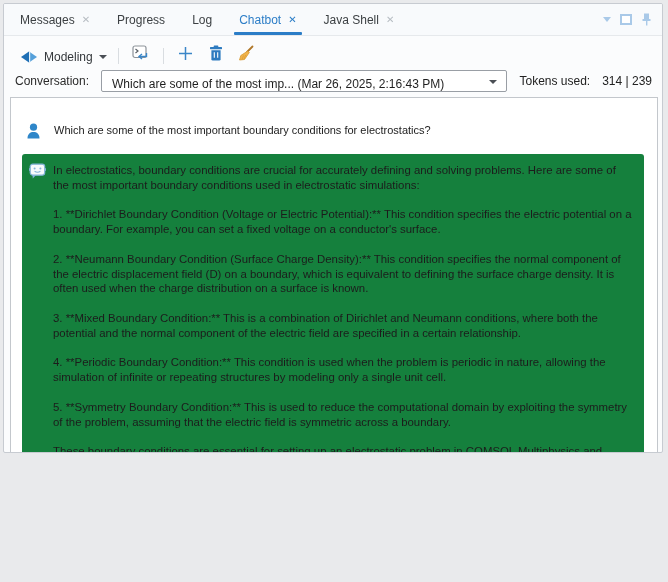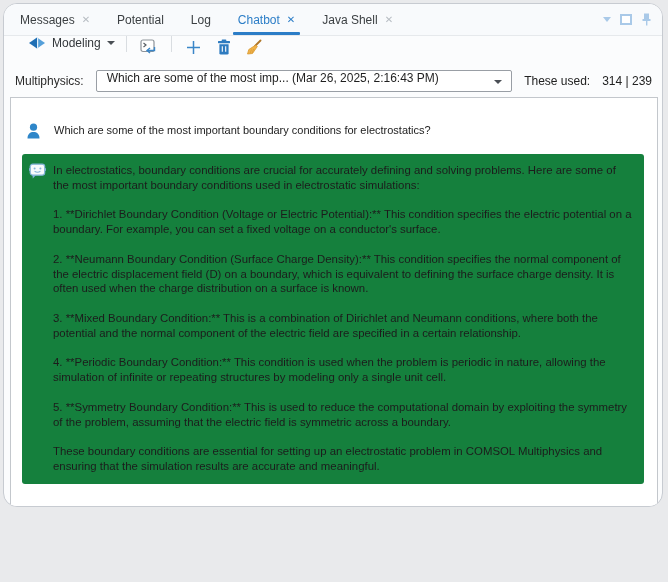--- a/index.html
+++ b/index.html
@@ -3,22 +3,22 @@
 <meta charset="utf-8">
 <style>
   html,body{margin:0;padding:0;}
   body{
     width:668px;height:582px;position:relative;
     background:#e9eaec;
     font-family:"Liberation Sans","DejaVu Sans",sans-serif;
     -webkit-font-smoothing:antialiased;
   }
   .window{
-    position:absolute;left:3px;top:3px;width:660px;height:504px;
-    border:1px solid #c7cbd1;border-radius:14px;background:#fbfcfd;
+    position:absolute;left:3px;top:3px;width:660px;height:450px;
+    border:1px solid #c7cbd1;border-radius:2px;background:#fbfcfd;
     overflow:hidden;box-sizing:border-box;
   }
   
   .tabbar{
     height:31px;display:flex;align-items:center;
     padding:0 10px 0 16px;background:#f8fafc;
     border-bottom:1px solid #e6e9ec;position:relative;
   }
   .tab{
     display:flex;align-items:center;gap:7px;height:31px;position:relative;
@@ -28,30 +28,30 @@
   .tab.active{color:#2b7dc7;}
   .tab.active .close{color:#2b7dc7;}
   .tab.active .underline{
     position:absolute;left:-5px;right:-5px;bottom:0;height:3px;
     background:#2b7dc7;border-radius:1px;
   }
   .winctrl{margin-left:auto;display:flex;gap:9px;align-items:center;}
   .tri-down{width:0;height:0;border-left:4px solid transparent;border-right:4px solid transparent;border-top:5px solid #a9c9e8;}
   .sq{width:8px;height:7px;border:2px solid #a9c9e8;background:#fff;}
   
-  .toolbar{height:28px;display:flex;align-items:flex-start;padding:0 24px;gap:8px;}
+  .toolbar{height:28px;display:flex;align-items:flex-end;padding:0 16px;gap:8px;}
   .tool-btn{display:flex;align-items:center;gap:6px;font-size:12px;color:#33373b;}
   .caret{width:0;height:0;border-left:4px solid transparent;border-right:4px solid transparent;border-top:4px solid #4a4f55;}
   .tool-sep{width:1px;height:16px;background:#d9dde1;margin:0 3px;}
   .icon-btn{display:flex;align-items:center;justify-content:center;width:22px;height:22px;}
   
   .convrow{height:33px;display:flex;align-items:center;padding:0 8px 0 11px;font-size:12px;color:#2b2b2b;}
   .combo{
     flex:1;margin:16px 12px;height:22px;background:#fff;border:1px solid #999ea5;
-    border-radius:2px;display:flex;align-items:flex-start;padding:0 10px;
+    border-radius:2px;display:flex;align-items:flex-end;padding:0 10px;
     position:relative;font-size:12px;color:#1f1f1f;box-sizing:border-box;white-space:nowrap;overflow:hidden;
   }
   .combo .caret{position:absolute;right:9px;top:9px;}
   .tokens{display:flex;gap:12px;white-space:nowrap;margin-right:2px;color:#222;}
   
   .chatpanel{
     position:absolute;left:6px;top:93px;width:648px;height:424px;
     background:#fff;border:1px solid #c3c7cc;box-sizing:border-box;overflow:hidden;
   }
   .user-row{display:flex;gap:13px;margin:25px 16px 0 15px;font-size:11px;color:#1c1c1c;align-items:flex-start;}
@@ -80,21 +80,21 @@
 <body>
 
 <div class="window">
 
   <div class="tabbar">
     <div class="tab">
       <span>Messages</span>
       <span class="close">✕</span>
     </div>
     <div class="tab">
-      <span>Potential</span>
+      <span>Progress</span>
     </div>
     <div class="tab">
       <span>Log</span>
     </div>
     <div class="tab active">
       <span>Chatbot</span>
       <span class="close">✕</span>
       <span class="underline"></span>
     </div>
     <div class="tab">
@@ -148,27 +148,27 @@
     <span class="icon-btn">
       <svg width="17" height="17" viewBox="0 0 17 17">
         <path d="M15.5 1.5 L10 7" stroke="#b0782a" stroke-width="1.8" stroke-linecap="round"></path>
         <polygon points="10.8,6 12.3,7.5 7.5,14.5 2.5,15 3.8,10.5" fill="#f0b24a" stroke="#d99a30" stroke-width="0.8"></polygon>
         <path d="M5 14.6 L6.5 10.5 M7.2 14 L8.6 10" stroke="#d99a30" stroke-width="0.7"></path>
       </svg>
     </span>
   </div>
 
   <div class="convrow">
-    <span>Multiphysics:</span>
+    <span>Conversation:</span>
     <div class="combo">
       <span>Which are some of the most imp... (Mar 26, 2025, 2:16:43 PM)</span>
       <span class="caret"></span>
     </div>
     <div class="tokens">
-      <span>These used:</span>
+      <span>Tokens used:</span>
       <span>314 | 239</span>
     </div>
   </div>
 
   <div class="chatpanel">
     <div class="user-row">
       <svg width="15" height="16" viewBox="0 0 15 16">
         <circle cx="7.5" cy="4.2" r="3.6" fill="#2e86c9"></circle>
         <path d="M1.5 15.5 C1.5 10.8 4.3 9 7.5 9 C10.7 9 13.5 10.8 13.5 15.5 Z" fill="#2e86c9"></path>
       </svg>

